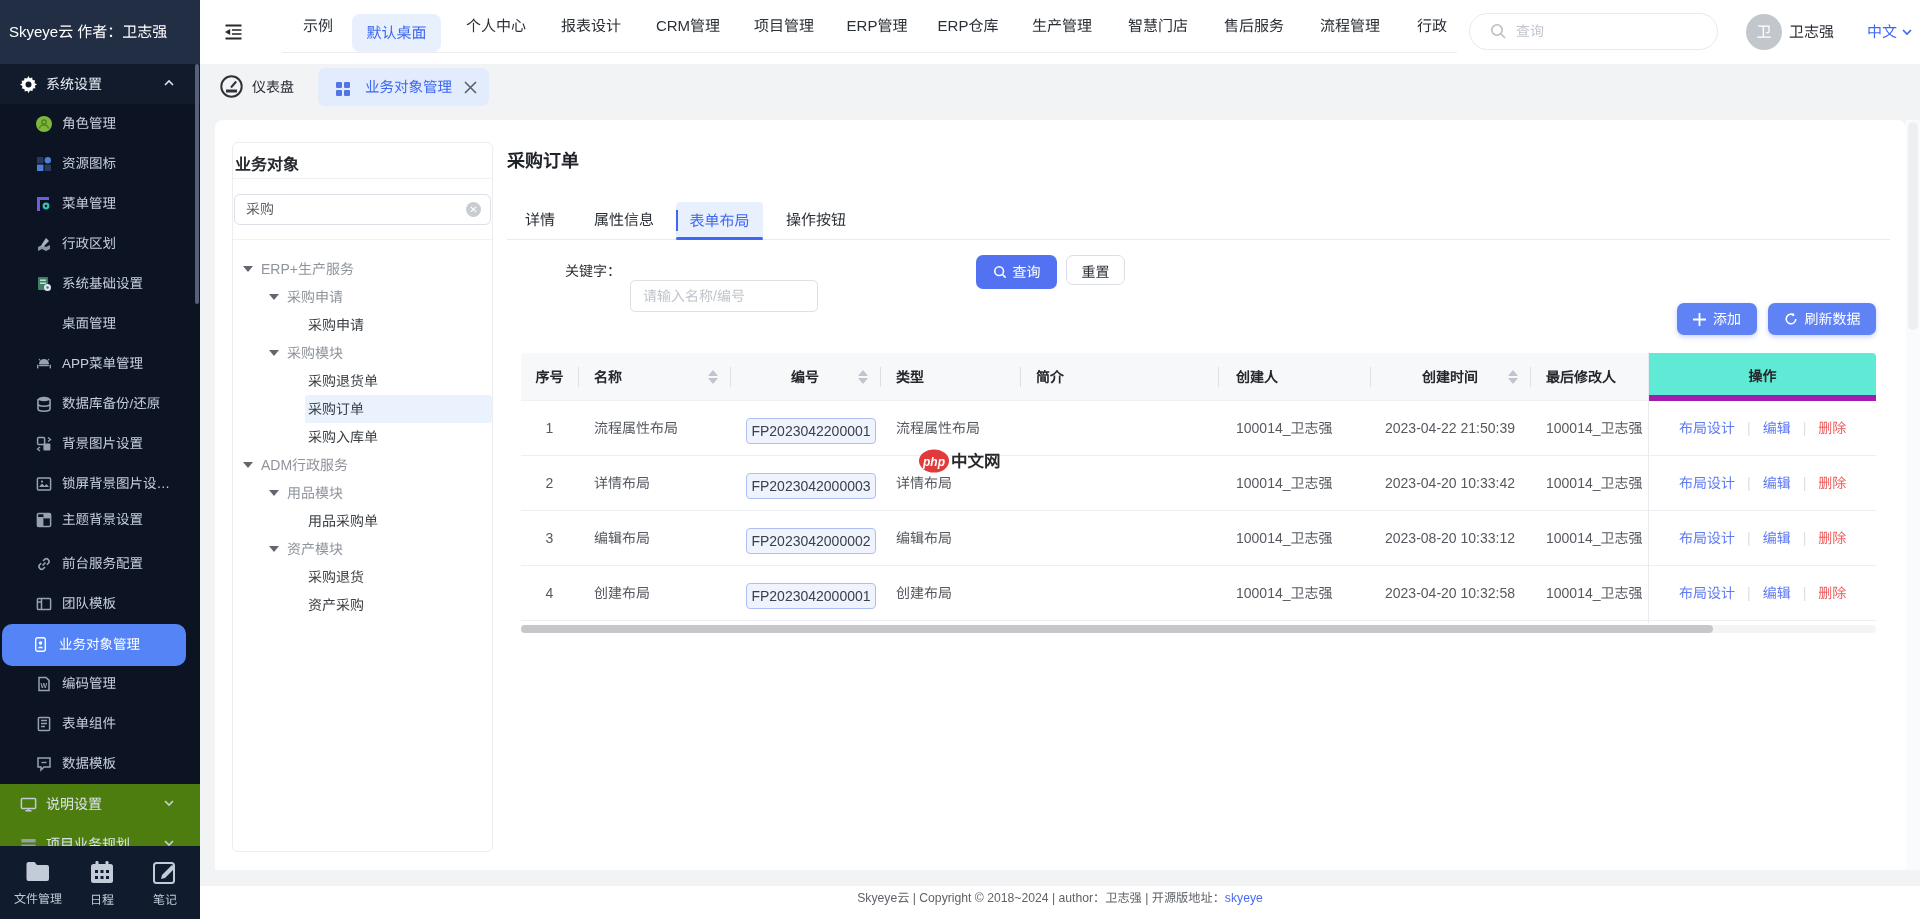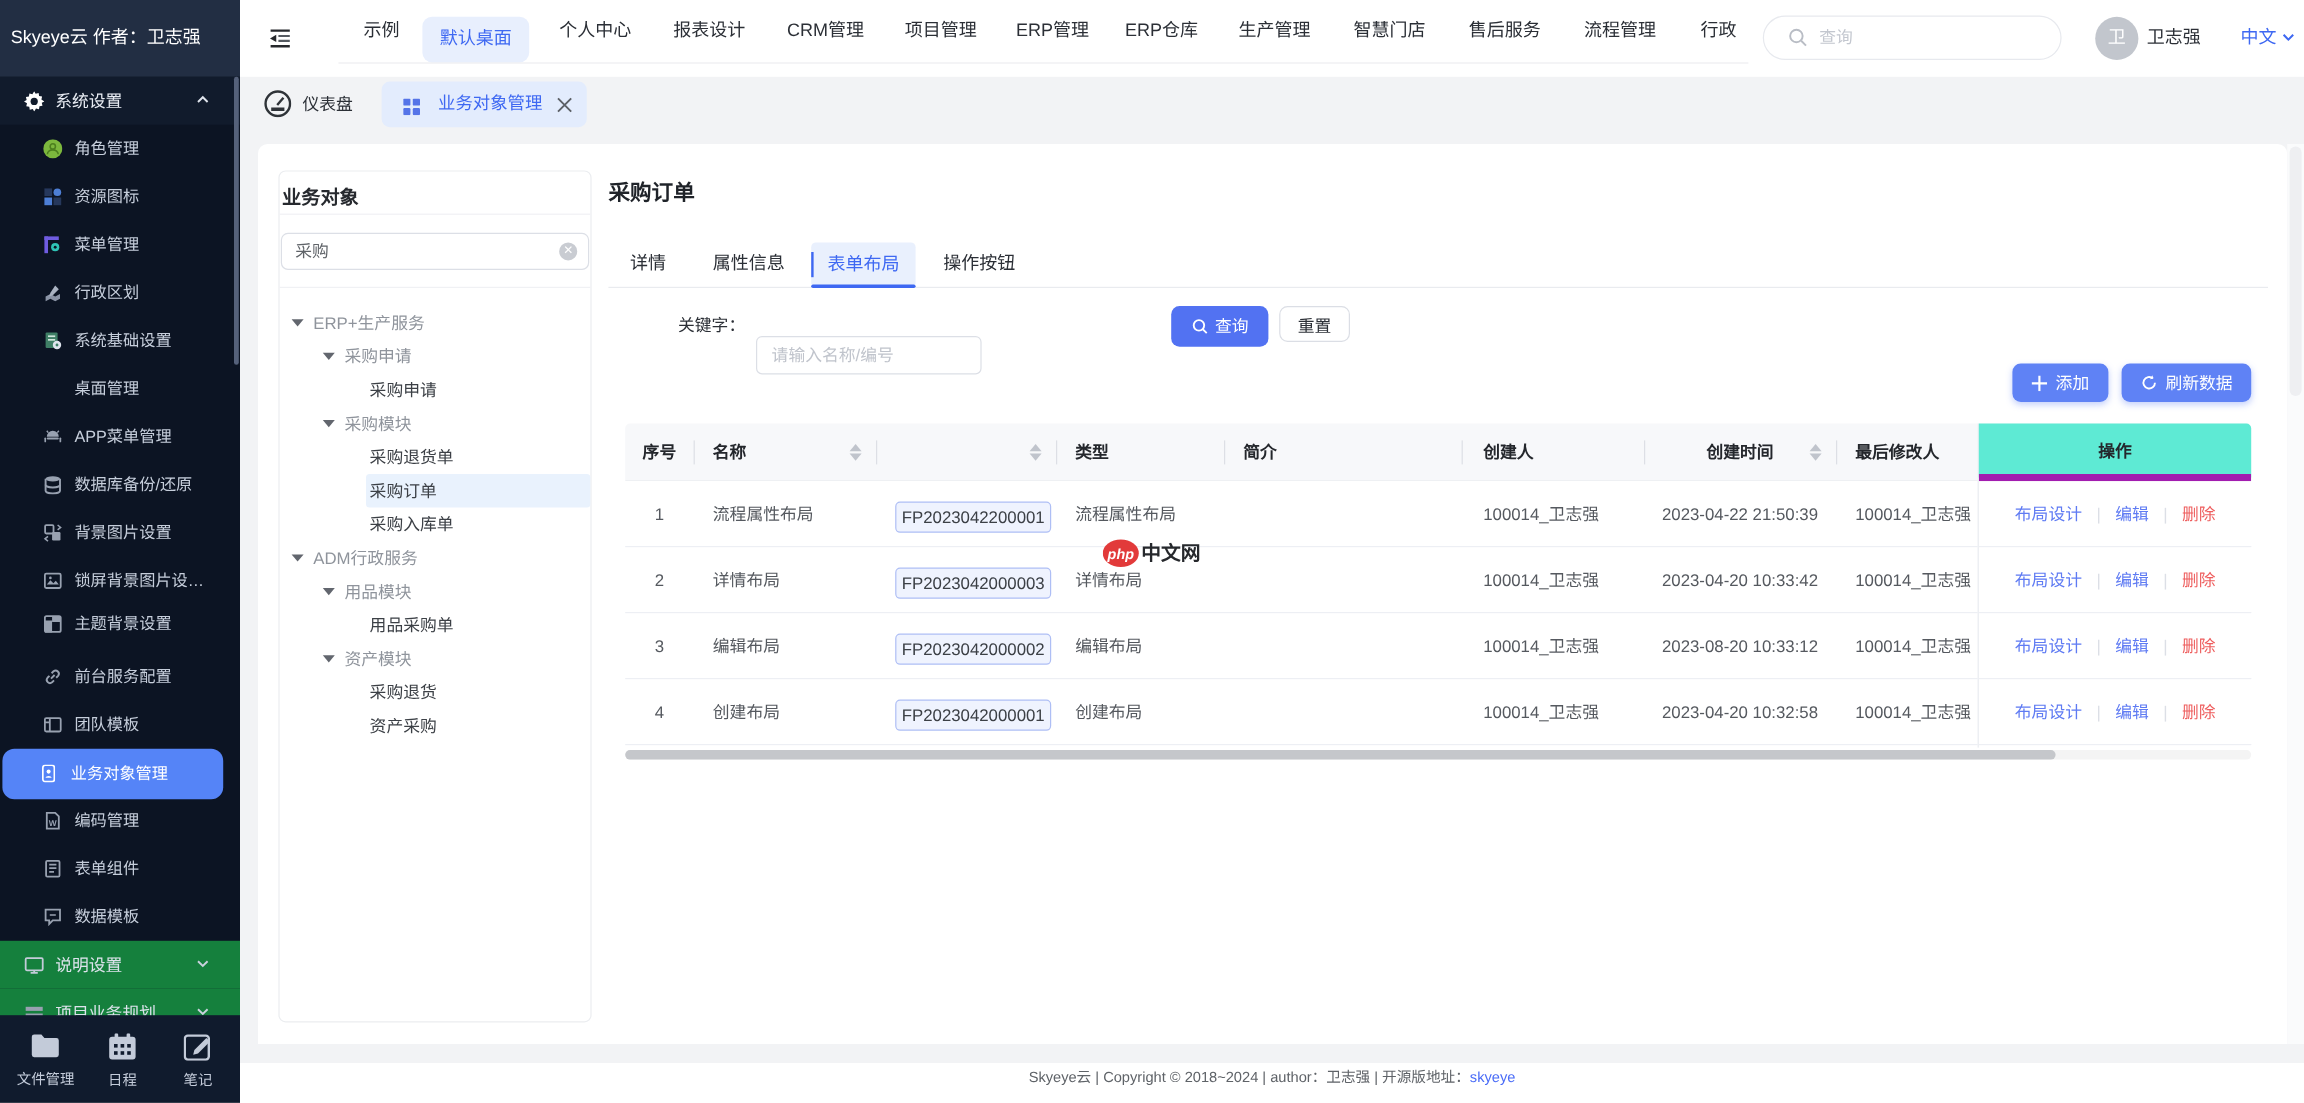--- a/index.html
+++ b/index.html
@@ -12,21 +12,21 @@
 #secttop{position:absolute;left:0;top:64px;width:200px;height:40px;background:#111b2c;color:#e8ecf3;font-size:14px;line-height:40px;}
 #secttop .ic{position:absolute;left:20px;top:12px;}
 #secttop .tx{position:absolute;left:46px;}
 .mitem{position:absolute;left:0;width:200px;height:40px;color:#c6cedb;font-size:13.5px;line-height:40px;}
 .mitem .ic{position:absolute;left:36px;top:12px;width:16px;height:16px;}
 .mitem .tx{position:absolute;left:62px;white-space:nowrap;}
 .mitem .ic svg,.mactive .ic svg,.sect .ic svg,#secttop .ic{display:block;}
 .mactive{position:absolute;left:2px;width:184px;height:42px;background:#5584f7;border-radius:10px;color:#fff;font-size:13.5px;line-height:42px;}
 .mactive .ic{position:absolute;left:33px;top:13px;width:11px;height:15px;}
 .mactive .tx{position:absolute;left:57px;}
-.sect{position:absolute;left:0;width:200px;height:40px;background:#15803d;color:#dde3ec;font-size:14px;line-height:40px;}
+.sect{position:absolute;left:0;width:200px;height:40px;background:#4d7c0f;color:#dde3ec;font-size:14px;line-height:40px;}
 .sect .ic{position:absolute;left:20px;top:12px;width:17px;height:17px;}
 .sect .tx{position:absolute;left:46px;}
 .chev{position:absolute;right:26px;top:14px;width:10px;height:10px;}
 #sdscroll{position:absolute;right:1px;top:64px;width:4px;height:240px;background:#55617a;border-radius:2px;}
 #dock{position:absolute;left:0;top:846px;width:200px;height:73px;background:#101b2d;}
 .dk{position:absolute;top:15px;width:60px;text-align:center;color:#c3cbd9;font-size:12px;}
 .dk svg{display:block;margin:0 auto 6px;}
 
 #header{position:absolute;left:200px;top:0;width:1720px;height:64px;background:#fff;}
 #hline{position:absolute;left:82px;top:52px;width:1175px;height:1px;background:#ededf0;}
@@ -216,20 +216,21 @@
     </svg>刷新数据</div>
 
 <div id="tbl">
     <div id="thead">
       <div class="th" style="left:0px;width:57px;text-align:center;">序号</div>
       <div class="th" style="left:73px;">名称</div>
       <div class="sorter" style="left:187px;">
         <b class="up"></b>
         <b class="dn"></b>
       </div>
+      <div class="th" style="left:209px;width:150px;text-align:center;">编号</div>
       <div class="sorter" style="left:337px;">
         <b class="up"></b>
         <b class="dn"></b>
       </div>
       <div class="th" style="left:375px;">类型</div>
       <div class="th" style="left:515px;">简介</div>
       <div class="th" style="left:715px;">创建人</div>
       <div class="th" style="left:849px;width:160px;text-align:center;">创建时间</div>
       <div class="sorter" style="left:987px;">
         <b class="up"></b>

